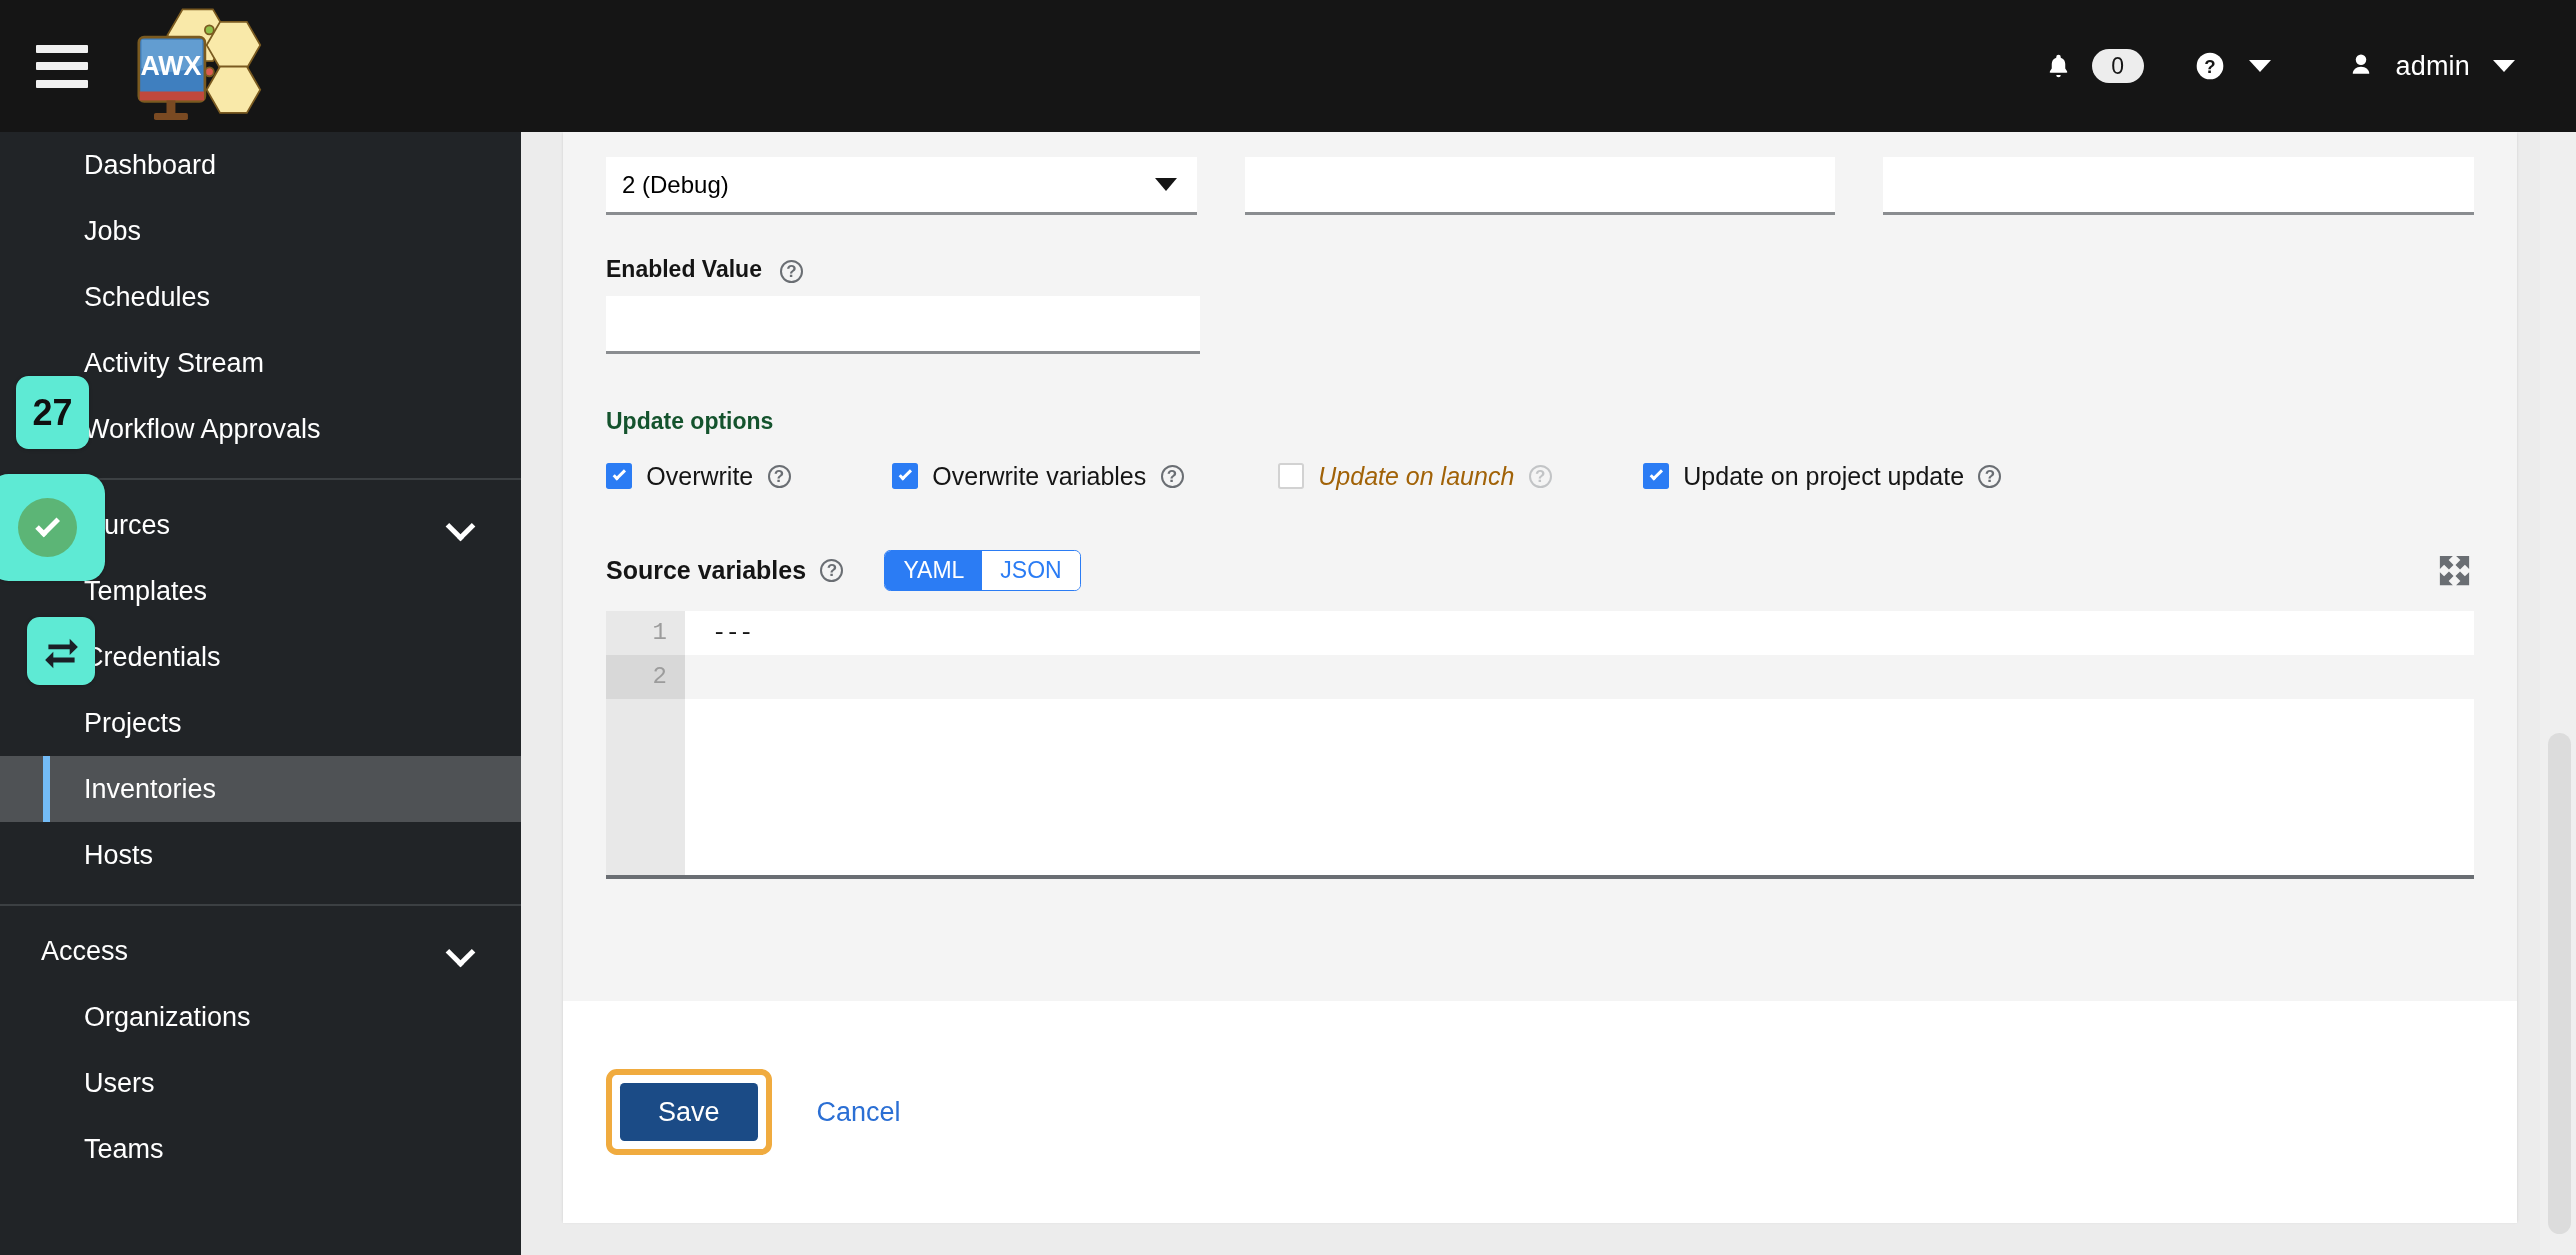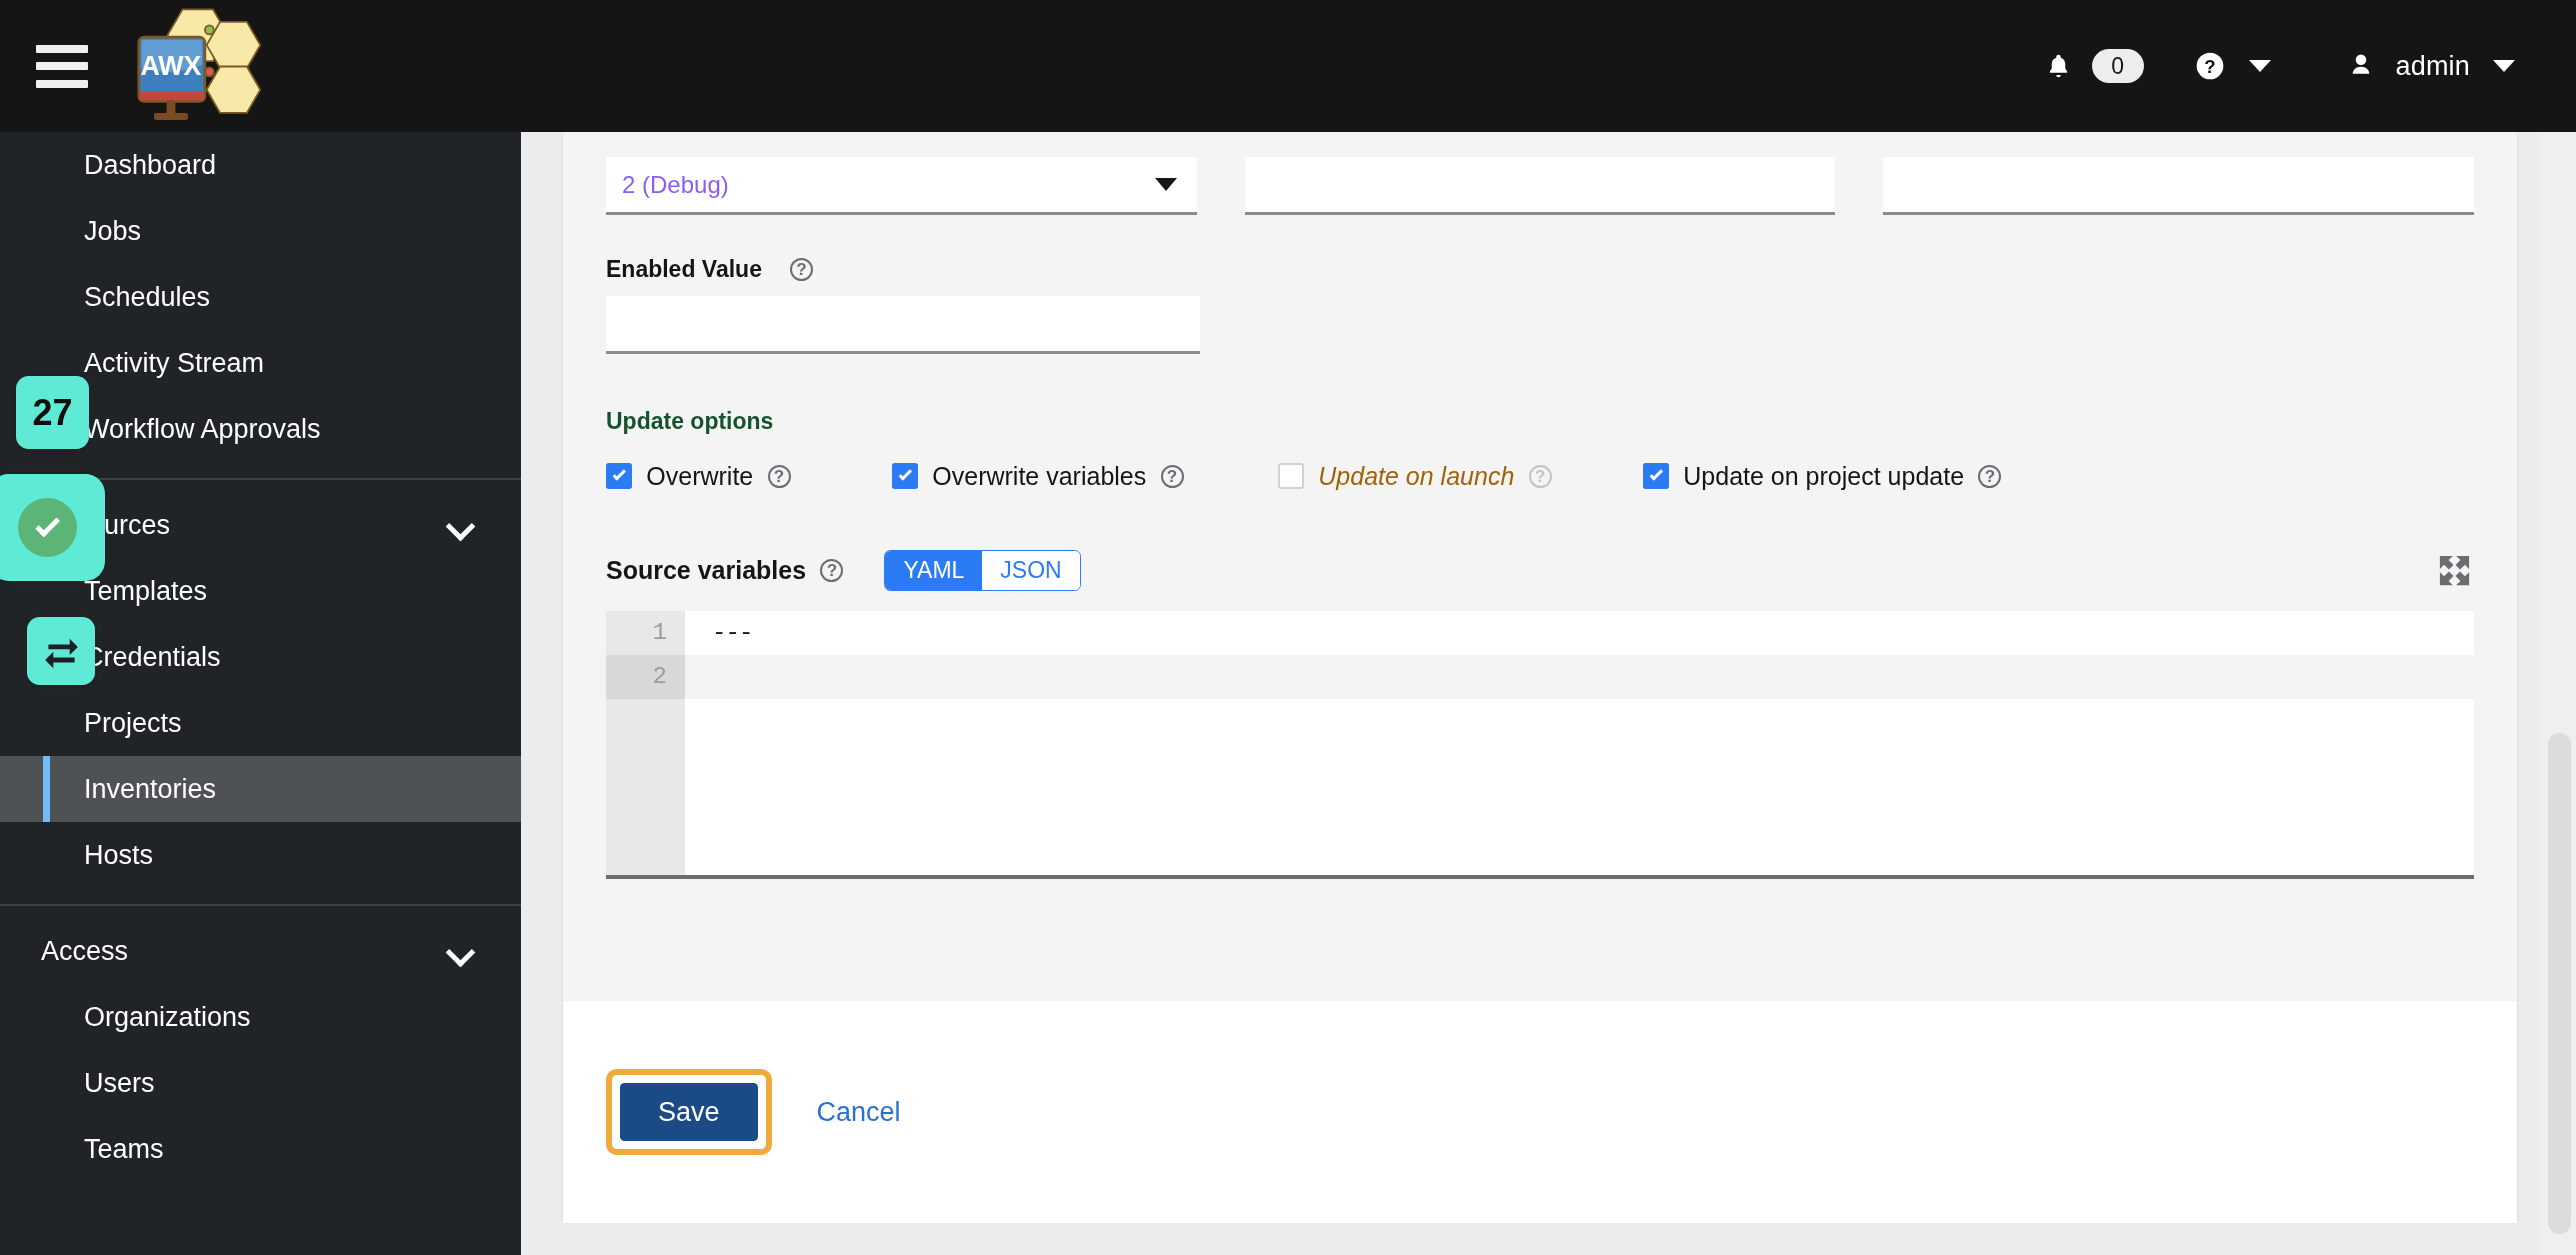--- a/index.html
+++ b/index.html
@@ -156,21 +156,21 @@
   
   .row3 {
     display: flex;
     padding: 0 43px;
     gap: 48px;
   }
   .fcol { width: 594px; }
 
   .f-label {
     font-size: 23px; font-weight: 700; color: #151515;
-    display: flex; align-items: center; gap: 28px;
+    display: flex; align-items: flex-end; gap: 18px;
     margin-bottom: 12.5px;
   }
   .qmark {
     width: 23px; height: 23px; border-radius: 50%;
     border: 2.7px solid #6a6e73; color: #6a6e73;
     font-size: 17px; font-weight: 700;
     display: inline-flex; align-items: center; justify-content: center;
     line-height: 1; cursor: pointer; flex: none;
   }
   .f-input {
@@ -178,21 +178,21 @@
     background: #ffffff;
     border: none; border-bottom: 3.6px solid #8a8d90;
     font-size: 24px; color: #151515;
     padding: 0 16px;
     font-family: "Liberation Sans", sans-serif;
   }
   .f-select {
     width: 100%; height: 58px;
     background: #ffffff;
     border: none; border-bottom: 3.6px solid #8a8d90;
-    font-size: 24px; color: #8b5cf6;
+    font-size: 24px; color: #000000;
     padding: 0 16px;
     display: flex; align-items: center;
     cursor: pointer;
     position: relative;
   }
   .f-select .sel-caret {
     position: absolute; right: 19.7px; top: 50%; margin-top: -6.3px;
     width: 0; height: 0;
     border-left: 11.6px solid transparent;
     border-right: 11.6px solid transparent;

